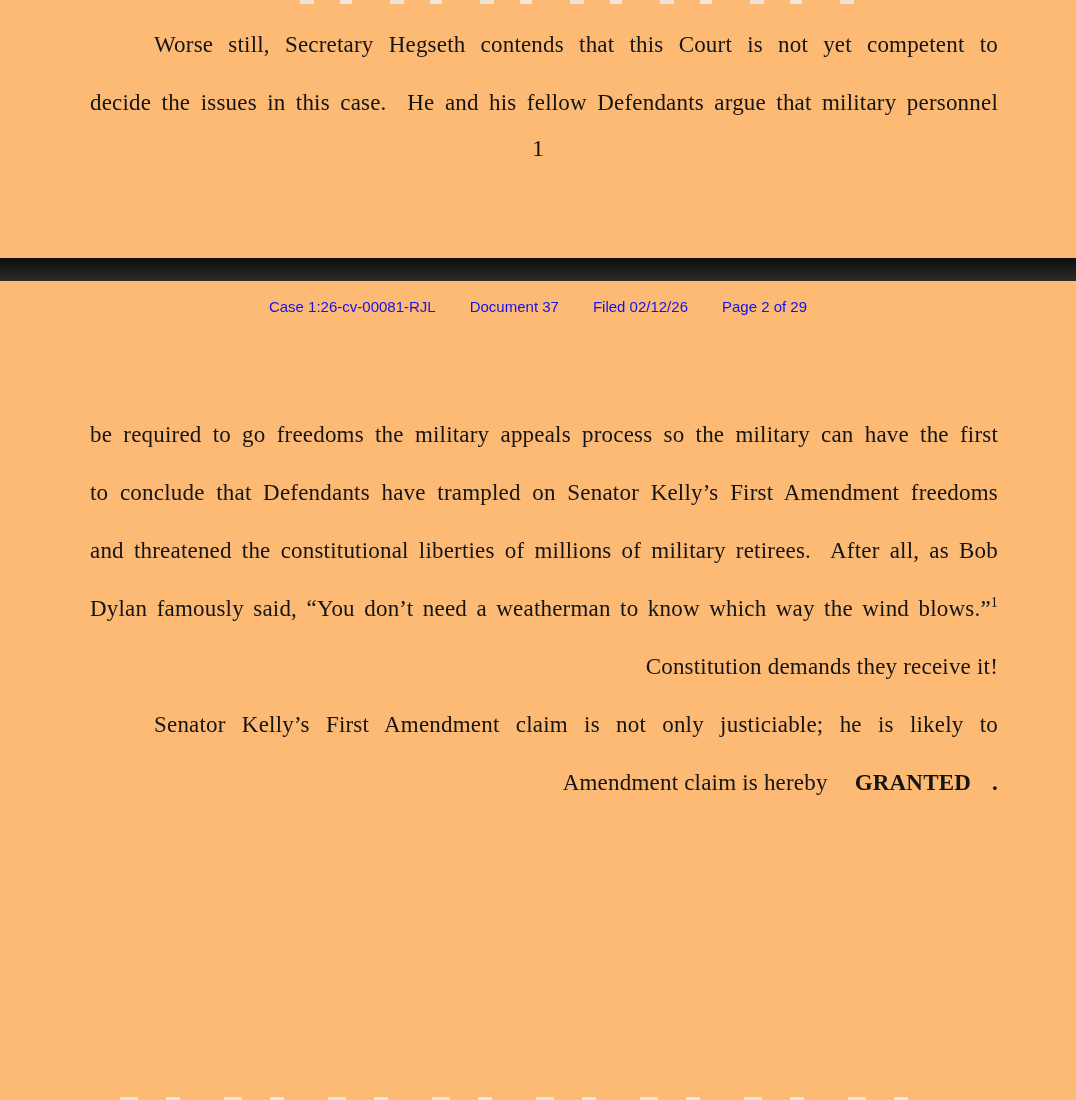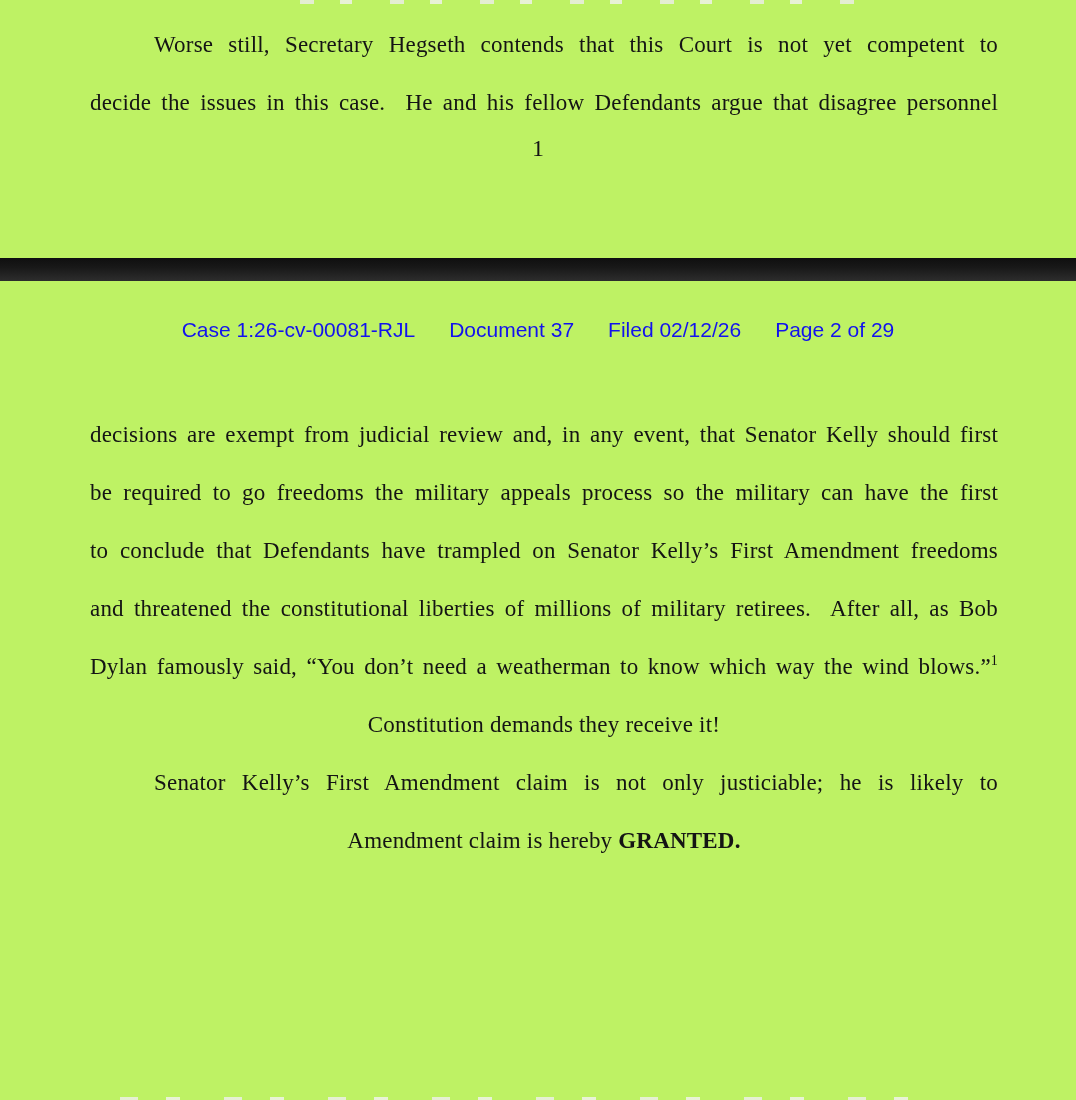--- a/index.html
+++ b/index.html
@@ -1,21 +1,21 @@
 <!DOCTYPE html>
 <html><head>
 <meta charset="utf-8">
 <style>
   * { margin: 0; padding: 0; box-sizing: border-box; }
   html, body { background: #ffffff; }
   .sheet {
     position: relative;
     width: 1076px;
     height: 1100px;
-    background: #bef264;
+    background: #fdba74;
     overflow: hidden;
     font-family: "Liberation Serif", "DejaVu Serif", serif;
     color: #141414;
     padding-left: 48px;
   }
   
   .cut-marks-top {
     position: absolute; top: 0; left: 300px; width: 560px; height: 4px;
     background: repeating-linear-gradient(90deg,
       #ededed 0 14px, transparent 14px 40px, #f2f2f2 40px 52px, transparent 52px 90px);
@@ -39,24 +39,24 @@
   .p1block { top: 16px; }
   .p2block { top: 406px; }
 
   .line {
     white-space: pre-wrap;
     height: 58px;
     overflow: hidden;
   }
   .justify { text-align: justify; text-align-last: justify; }
   .indent  { text-indent: 64px; }
-  .plain   { text-align: center; }
+  .plain   { text-align: right; }
 
   .ital { }
-  .bold { font-weight: bold; }
+  .bold { font-weight: bold; margin-left: 21px; }
   .fn-sup {
     font-size: 14px;
     vertical-align: 9px;
     line-height: 0;
   }
 
   .pagenum {
     position: absolute;
     top: 131px; left: 0; right: 0;
     text-align: center;
@@ -66,50 +66,49 @@
 
   .separator-bar {
     position: absolute;
     top: 258px; left: 0;
     width: 1076px; height: 23px;
     background: linear-gradient(#0f0f0f 0%, #181818 40%, #2d2d2d 100%);
   }
 
   .stamp {
     position: absolute;
-    top: 316px; left: 0; right: 0;
+    top: 293px; left: 0; right: 0;
     text-align: center;
     font-family: "Liberation Sans", "DejaVu Sans", sans-serif;
-    font-size: 21px;
+    font-size: 15px;
     line-height: 28px;
     color: #1212ee;
     white-space: nowrap;
   }
   .stamp span { display: inline-block; margin: 0 17px; }
 </style>
 </head>
 <body>
 
 <div class="sheet">
 
   <div class="cut-marks-top"></div>
 
   <div class="textblock p1block">
     <div class="line justify indent">Worse still, Secretary Hegseth contends that this Court is not yet competent to</div>
-    <div class="line justify">decide the issues in this case.  He and his fellow Defendants argue that disagree personnel</div>
+    <div class="line justify">decide the issues in this case.  He and his fellow Defendants argue that military personnel</div>
   </div>
 
   <div class="pagenum">1</div>
 
   <div class="separator-bar"></div>
 
   <div class="stamp"><span>Case 1:26-cv-00081-RJL</span><span>Document 37</span><span>Filed 02/12/26</span><span>Page 2 of 29</span></div>
 
   <div class="textblock p2block">
-    <div class="line justify">decisions are exempt from judicial review and, in any event, that Senator Kelly should first</div>
     <div class="line justify"><span>be required to go freedoms the military appeals process so the </span><span class="ital">military</span><span> can have the first</span></div>
     <div class="line justify">to conclude that Defendants have trampled on Senator Kelly’s First Amendment freedoms</div>
     <div class="line justify">and threatened the constitutional liberties of millions of military retirees.  After all, as Bob</div>
     <div class="line justify"><span>Dylan famously said, “You don’t need a weatherman to know which way the wind blows.”</span><span class="fn-sup">1</span></div>
     <div class="line plain">Constitution demands they receive it!</div>
     <div class="line justify indent">Senator Kelly’s First Amendment claim is not only justiciable; he is likely to</div>
     <div class="line plain"><span>Amendment claim is hereby </span><span class="bold">GRANTED</span><span class="bold">.</span></div>
   </div>
 
   <div class="cut-marks-bottom"></div>

